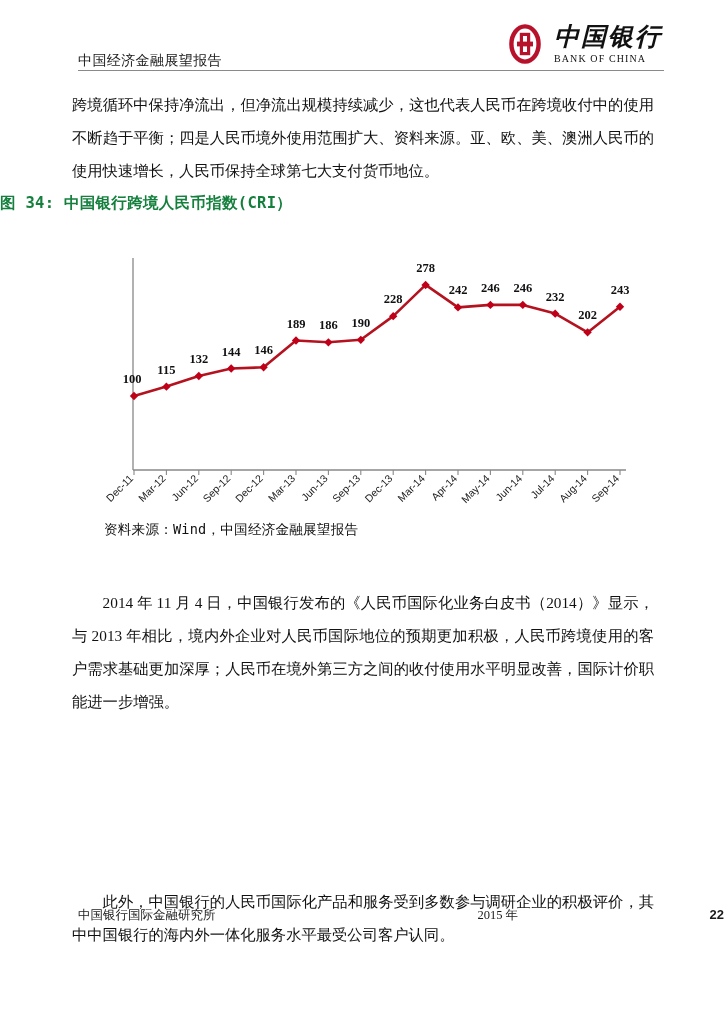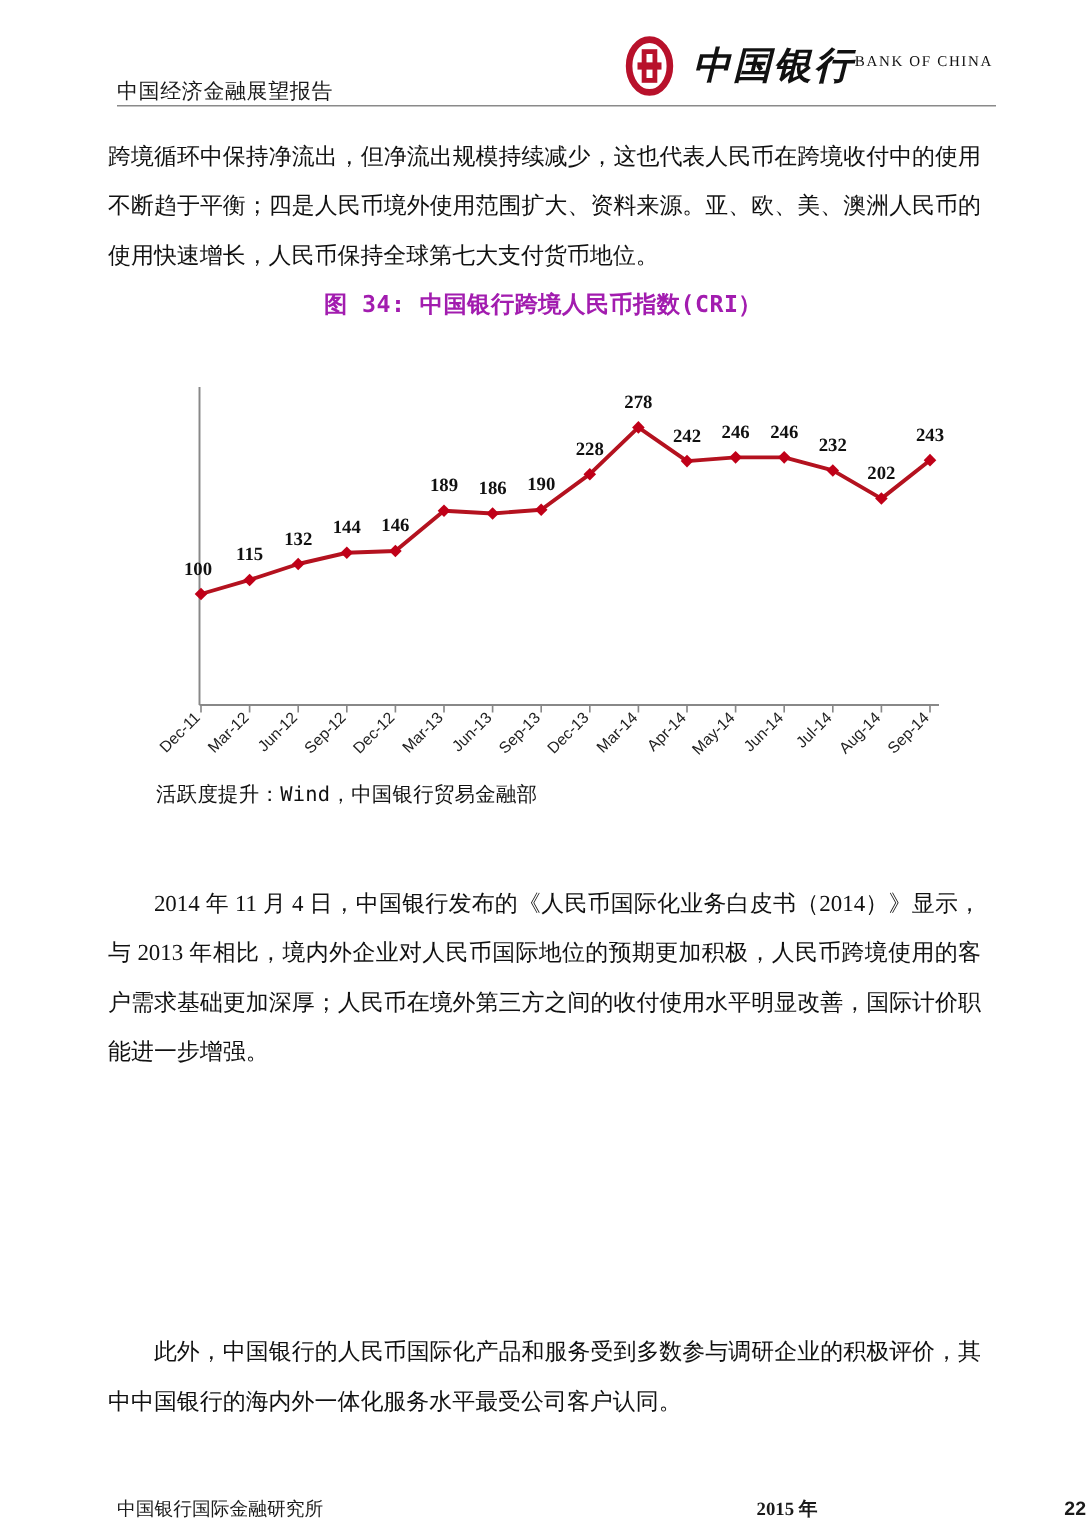--- a/index.html
+++ b/index.html
@@ -51,21 +51,21 @@
     display: flex;
     align-items: center;
     gap: 9px;
   }
   #boc-mark {
     width: 40px; height: 40px;
     flex: 0 0 40px;
   }
   #boc-wordmark {
     display: flex;
-    flex-direction: row;
+    flex-direction: column;
     align-items: flex-start;
     line-height: 1;
   }
   #boc-cn {
     font-family: "Liberation Serif", "DejaVu Serif", serif;
     font-size: 25px;
     font-weight: bold;
     color: #111;
     letter-spacing: 2px;
     font-style: italic;
@@ -91,25 +91,24 @@
     text-align: justify;
     text-justify: inter-ideograph;
   }
   .para.indent { text-indent: 2em; }
 
   
   #fig-title {
     position: absolute;
     left: 0; top: 193px;
     width: 724px;
-    text-align: center;
     font-family: "DejaVu Sans Mono", "Liberation Mono", monospace;
     font-size: 15.5px;
     font-weight: bold;
-    color: #a21caf;
+    color: #15803d;
     letter-spacing: 0.3px;
   }
   #chart-wrap {
     position: absolute;
     left: 0; top: 232px;
     width: 724px;
     height: 285px;
   }
   #chart-svg { display: block; }
   #fig-source {
@@ -119,24 +118,23 @@
     font-family: "DejaVu Sans Mono", "Liberation Mono", monospace;
     font-size: 13.6px;
     color: #111;
     letter-spacing: 0.2px;
     white-space: nowrap;
   }
 
   
   #footer {
     position: absolute;
-    left: 0; top: 998px;
+    left: 0; top: 907px;
     width: 580px;
     height: 24px;
-    padding-left: 27px;
   }
   #footer-left {
     position: absolute;
     left: 78px; top: 0;
     font-size: 12.5px;
     color: #1a1a1a;
     white-space: nowrap;
   }
   #footer-center {
     position: absolute;
@@ -145,21 +143,21 @@
     text-align: right;
     font-family: "Liberation Sans", sans-serif;
     font-size: 13px;
     font-weight: bold;
     color: #1a1a1a;
   }
   #footer-right {
     position: absolute;
     right: 62px; top: 0;
     font-size: 12.5px;
-    font-weight: bold;
+    font-weight: normal;
     color: #1a1a1a;
     white-space: nowrap;
   }
 </style>
 </head>
 <body>
 
 <div id="page">
 
   <div id="header">
@@ -259,21 +257,21 @@
           <text x="458.0" y="247.0" text-anchor="end" font-family="&quot;Liberation Sans&quot;,&quot;DejaVu Sans&quot;,sans-serif" font-size="10.5" fill="#222222" transform="rotate(-45 458.0 247.0)">Apr-14</text>
           <text x="490.4" y="247.0" text-anchor="end" font-family="&quot;Liberation Sans&quot;,&quot;DejaVu Sans&quot;,sans-serif" font-size="10.5" fill="#222222" transform="rotate(-45 490.4 247.0)">May-14</text>
           <text x="522.8" y="247.0" text-anchor="end" font-family="&quot;Liberation Sans&quot;,&quot;DejaVu Sans&quot;,sans-serif" font-size="10.5" fill="#222222" transform="rotate(-45 522.8 247.0)">Jun-14</text>
           <text x="555.2" y="247.0" text-anchor="end" font-family="&quot;Liberation Sans&quot;,&quot;DejaVu Sans&quot;,sans-serif" font-size="10.5" fill="#222222" transform="rotate(-45 555.2 247.0)">Jul-14</text>
           <text x="587.6" y="247.0" text-anchor="end" font-family="&quot;Liberation Sans&quot;,&quot;DejaVu Sans&quot;,sans-serif" font-size="10.5" fill="#222222" transform="rotate(-45 587.6 247.0)">Aug-14</text>
           <text x="620.0" y="247.0" text-anchor="end" font-family="&quot;Liberation Sans&quot;,&quot;DejaVu Sans&quot;,sans-serif" font-size="10.5" fill="#222222" transform="rotate(-45 620.0 247.0)">Sep-14</text>
         </g>
     </svg>
   </div>
 
-  <div id="fig-source">活跃度提升：Wind，中国银行贸易金融部</div>
+  <div id="fig-source">资料来源：Wind，中国经济金融展望报告</div>
 
   <div class="para indent" style="top:586px;">2014 年 11 月 4 日，中国银行发布的《人民币国际化业务白皮书（2014）》显示，与 2013 年相比，境内外企业对人民币国际地位的预期更加积极，人民币跨境使用的客户需求基础更加深厚；人民币在境外第三方之间的收付使用水平明显改善，国际计价职能进一步增强。</div>
   <div class="para indent" style="top:885px;">此外，中国银行的人民币国际化产品和服务受到多数参与调研企业的积极评价，其中中国银行的海内外一体化服务水平最受公司客户认同。</div>
 
   <div id="footer">
     <div id="footer-left">中国银行国际金融研究所</div>
     <div id="footer-center">22</div>
     <div id="footer-right">2015 年</div>
   </div>
 

